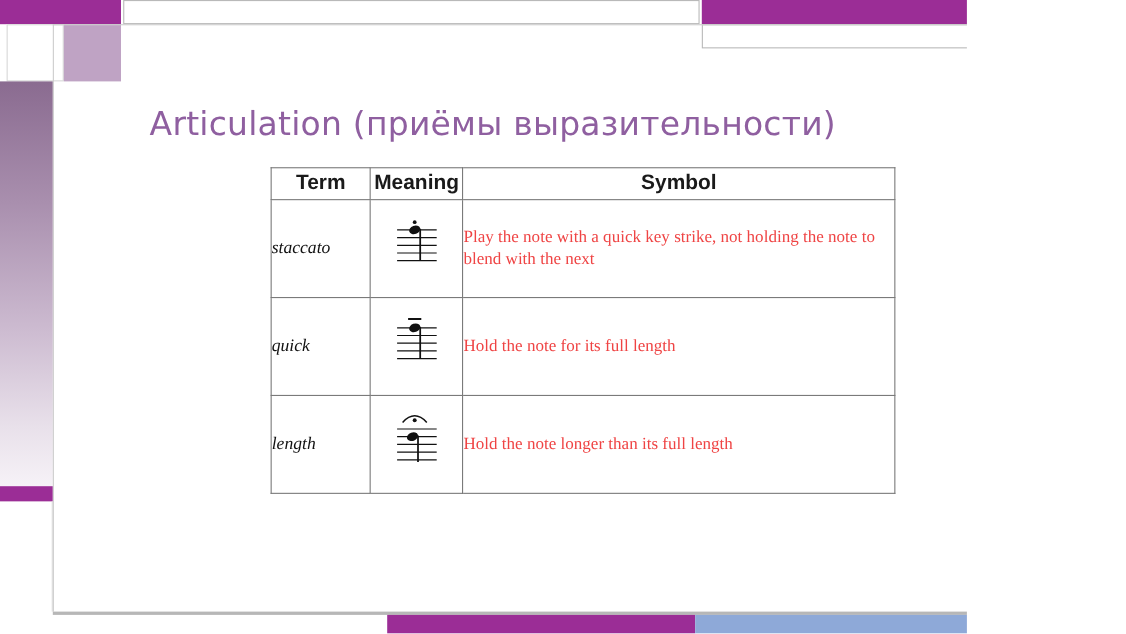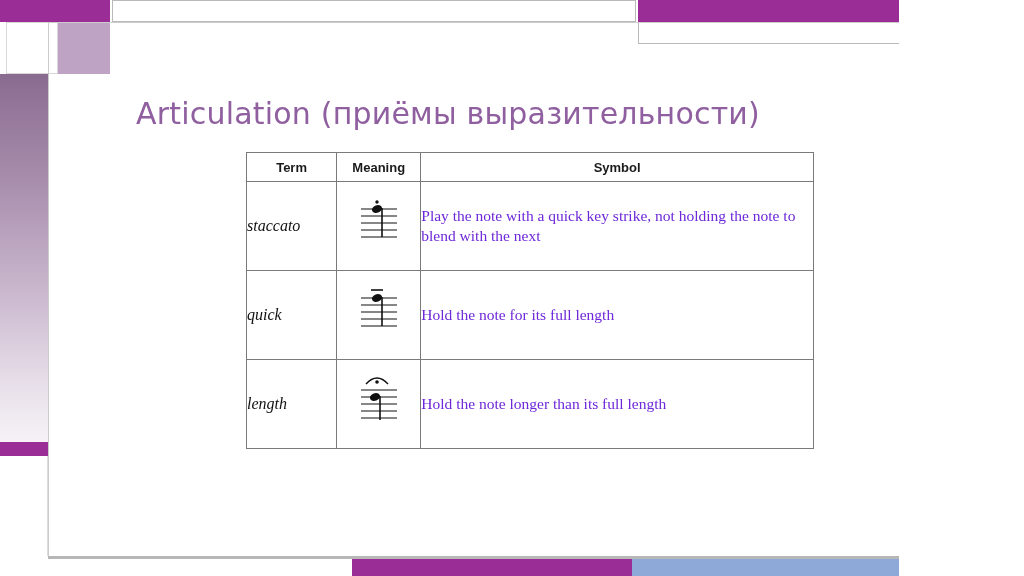--- a/index.html
+++ b/index.html
@@ -12,21 +12,20 @@
     background: #ffffff;
     font-family: "Liberation Sans", sans-serif;
     overflow: hidden;
   }
   .slide {
     position: relative;
     width: 879px;
     height: 576px;
     background: #ffffff;
     overflow: hidden;
-    padding-left: 20px;
   }
 
   
   .deco { position: absolute; }
 
   
   .tl-bar { left: 0; top: 0; width: 110px; height: 22px; background: #9b2d96; }
   
   .top-outline {
     left: 112px; top: 0; width: 524px; height: 22px;
@@ -113,21 +112,21 @@
     font-family: "Liberation Serif", serif;
   }
   table.art th, table.art td {
     border: 1px solid #7a7a7a;
     padding: 0;
     vertical-align: middle;
   }
   table.art thead th {
     height: 28px;
     font-family: "Liberation Sans", sans-serif;
-    font-size: 13px;
+    font-size: 19px;
     font-weight: bold;
     color: #1a1a1a;
     text-align: center;
   }
   .col-term { width: 90px; }
   .col-symbol { width: 84px; }
   .col-meaning { width: 392px; }
 
   table.art tbody tr { height: 89px; }
   td.term {
@@ -135,21 +134,21 @@
     font-style: italic;
     font-size: 16px;
     color: #111;
     font-family: "Liberation Serif", serif;
   }
   td.symbol {
     text-align: center;
   }
   td.meaning {
     font-size: 15.5px;
-    color: #6d28d9;
+    color: #ef4444;
     line-height: 1.28;
     padding: 0 10px 0 9px;
     font-family: "Liberation Serif", serif;
   }
 
   
   .staff { display: inline-block; }
 
   
 </style>

